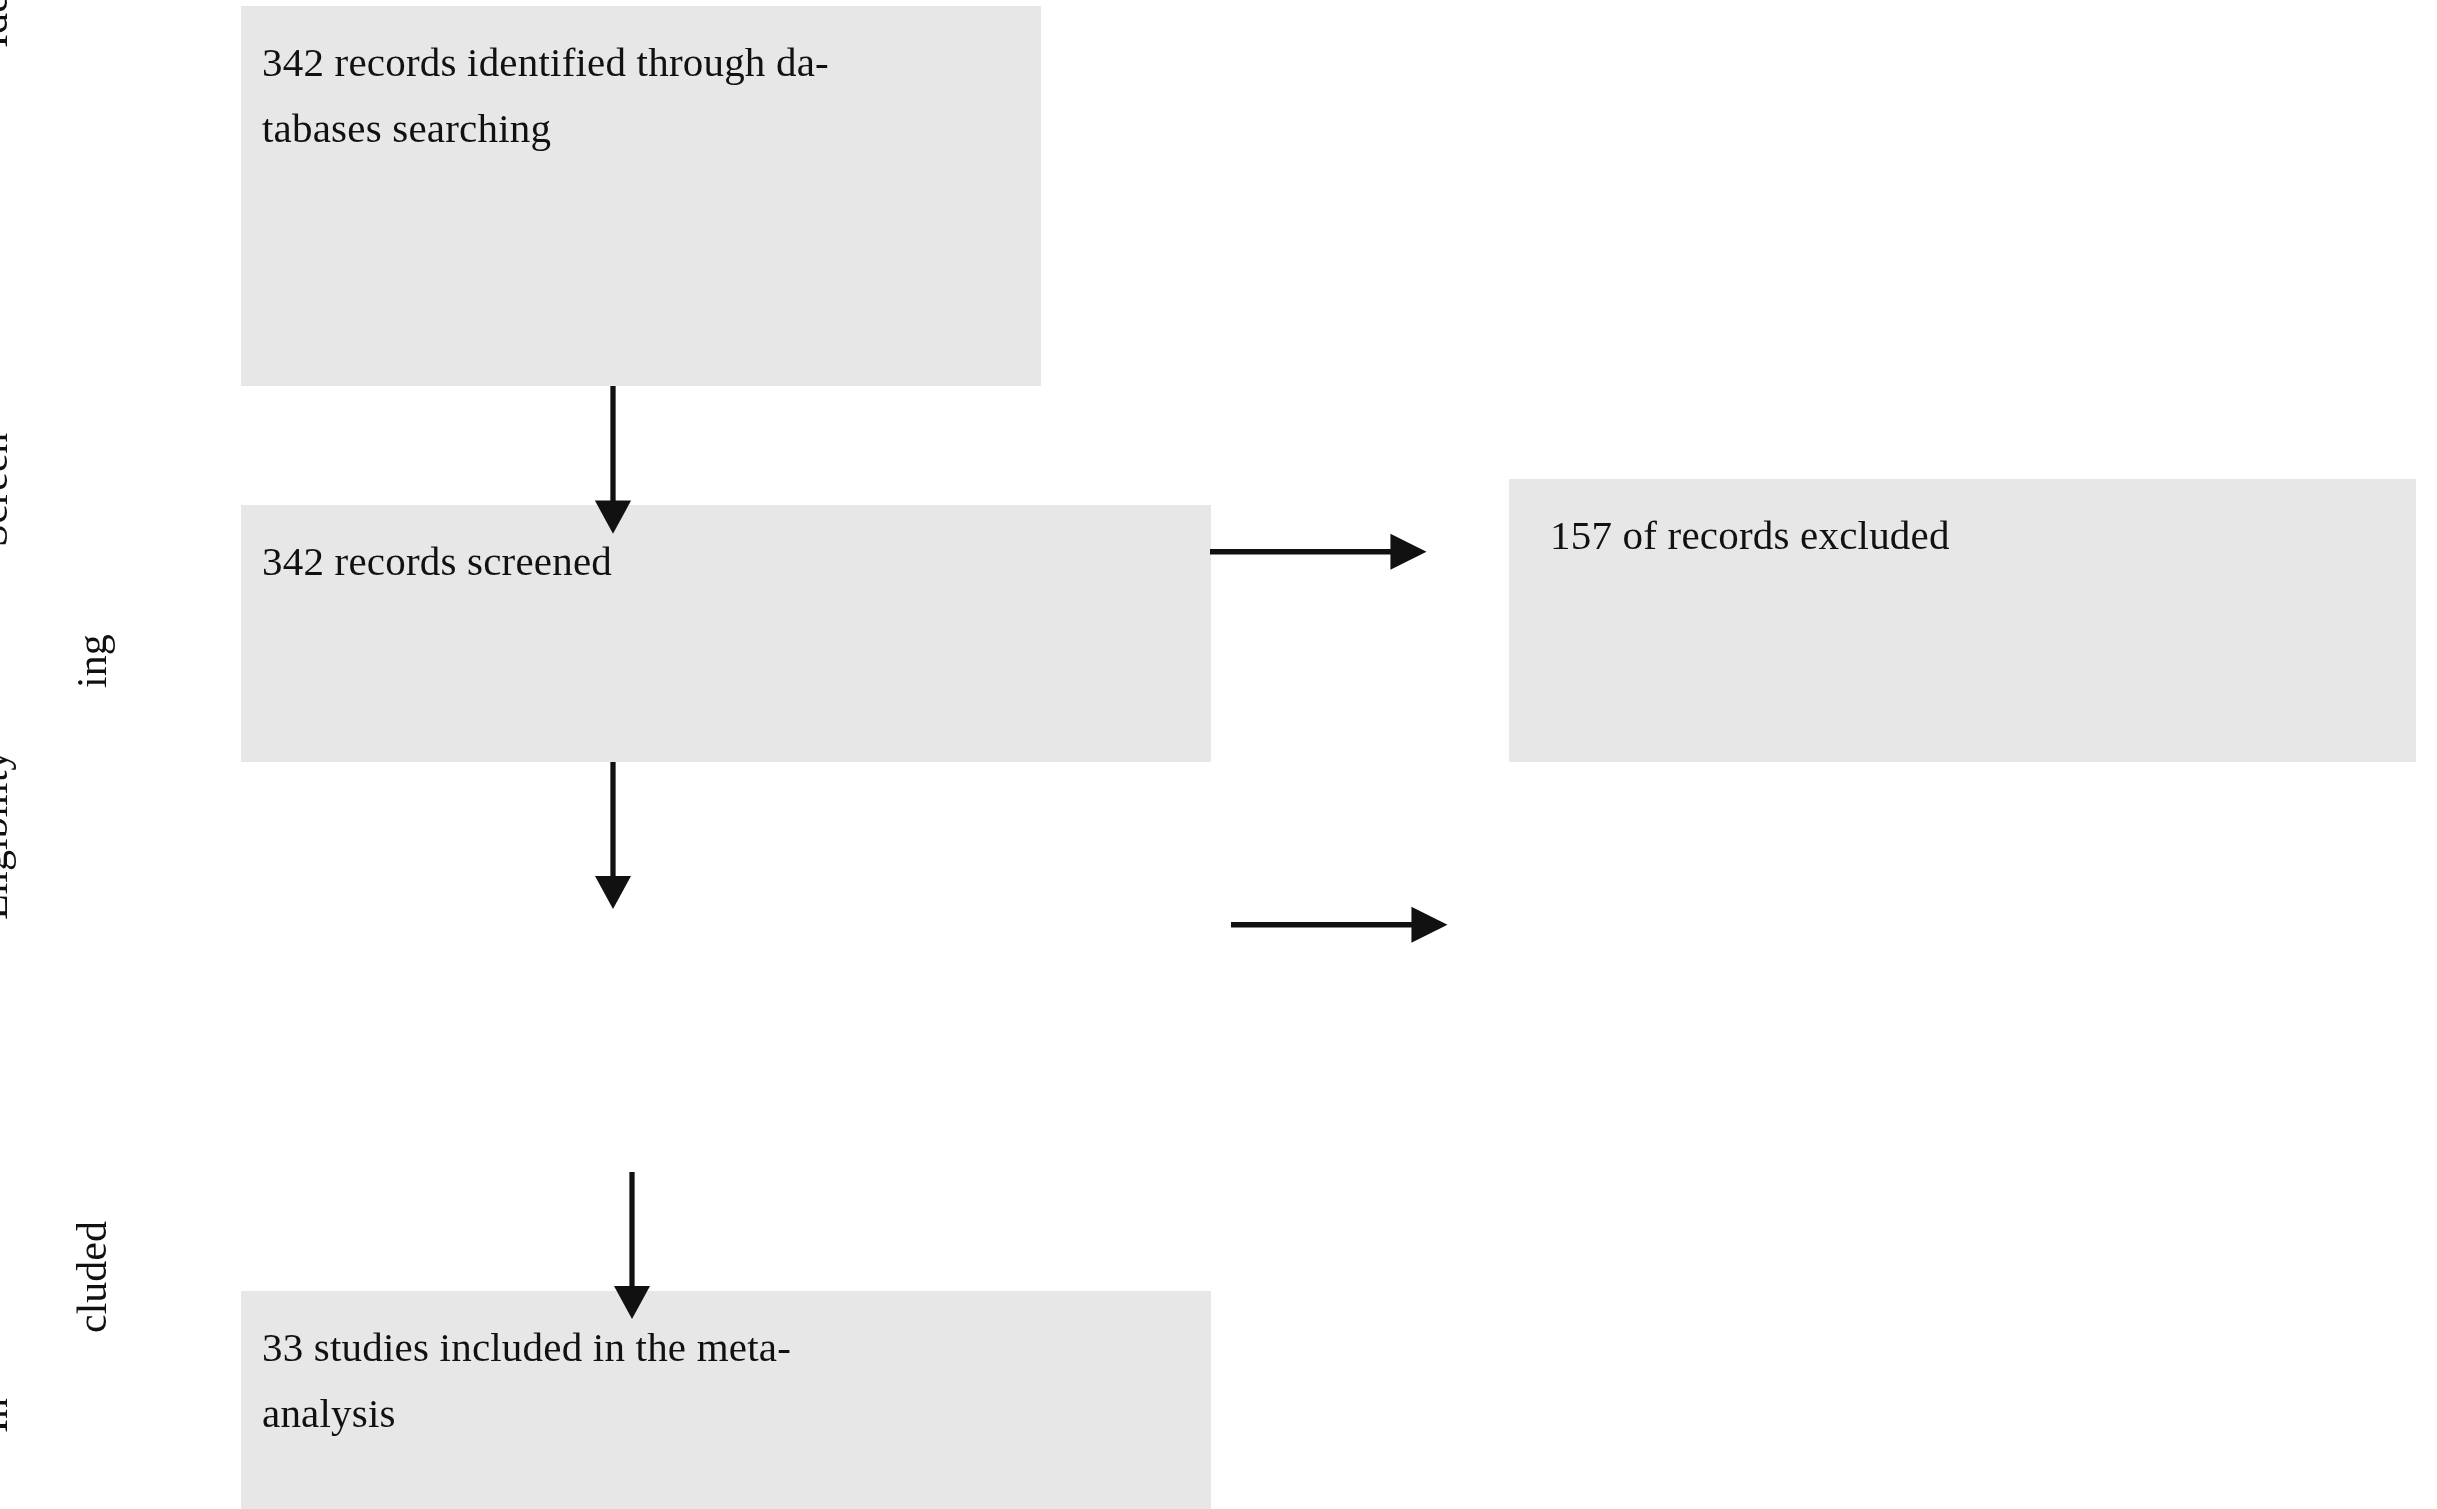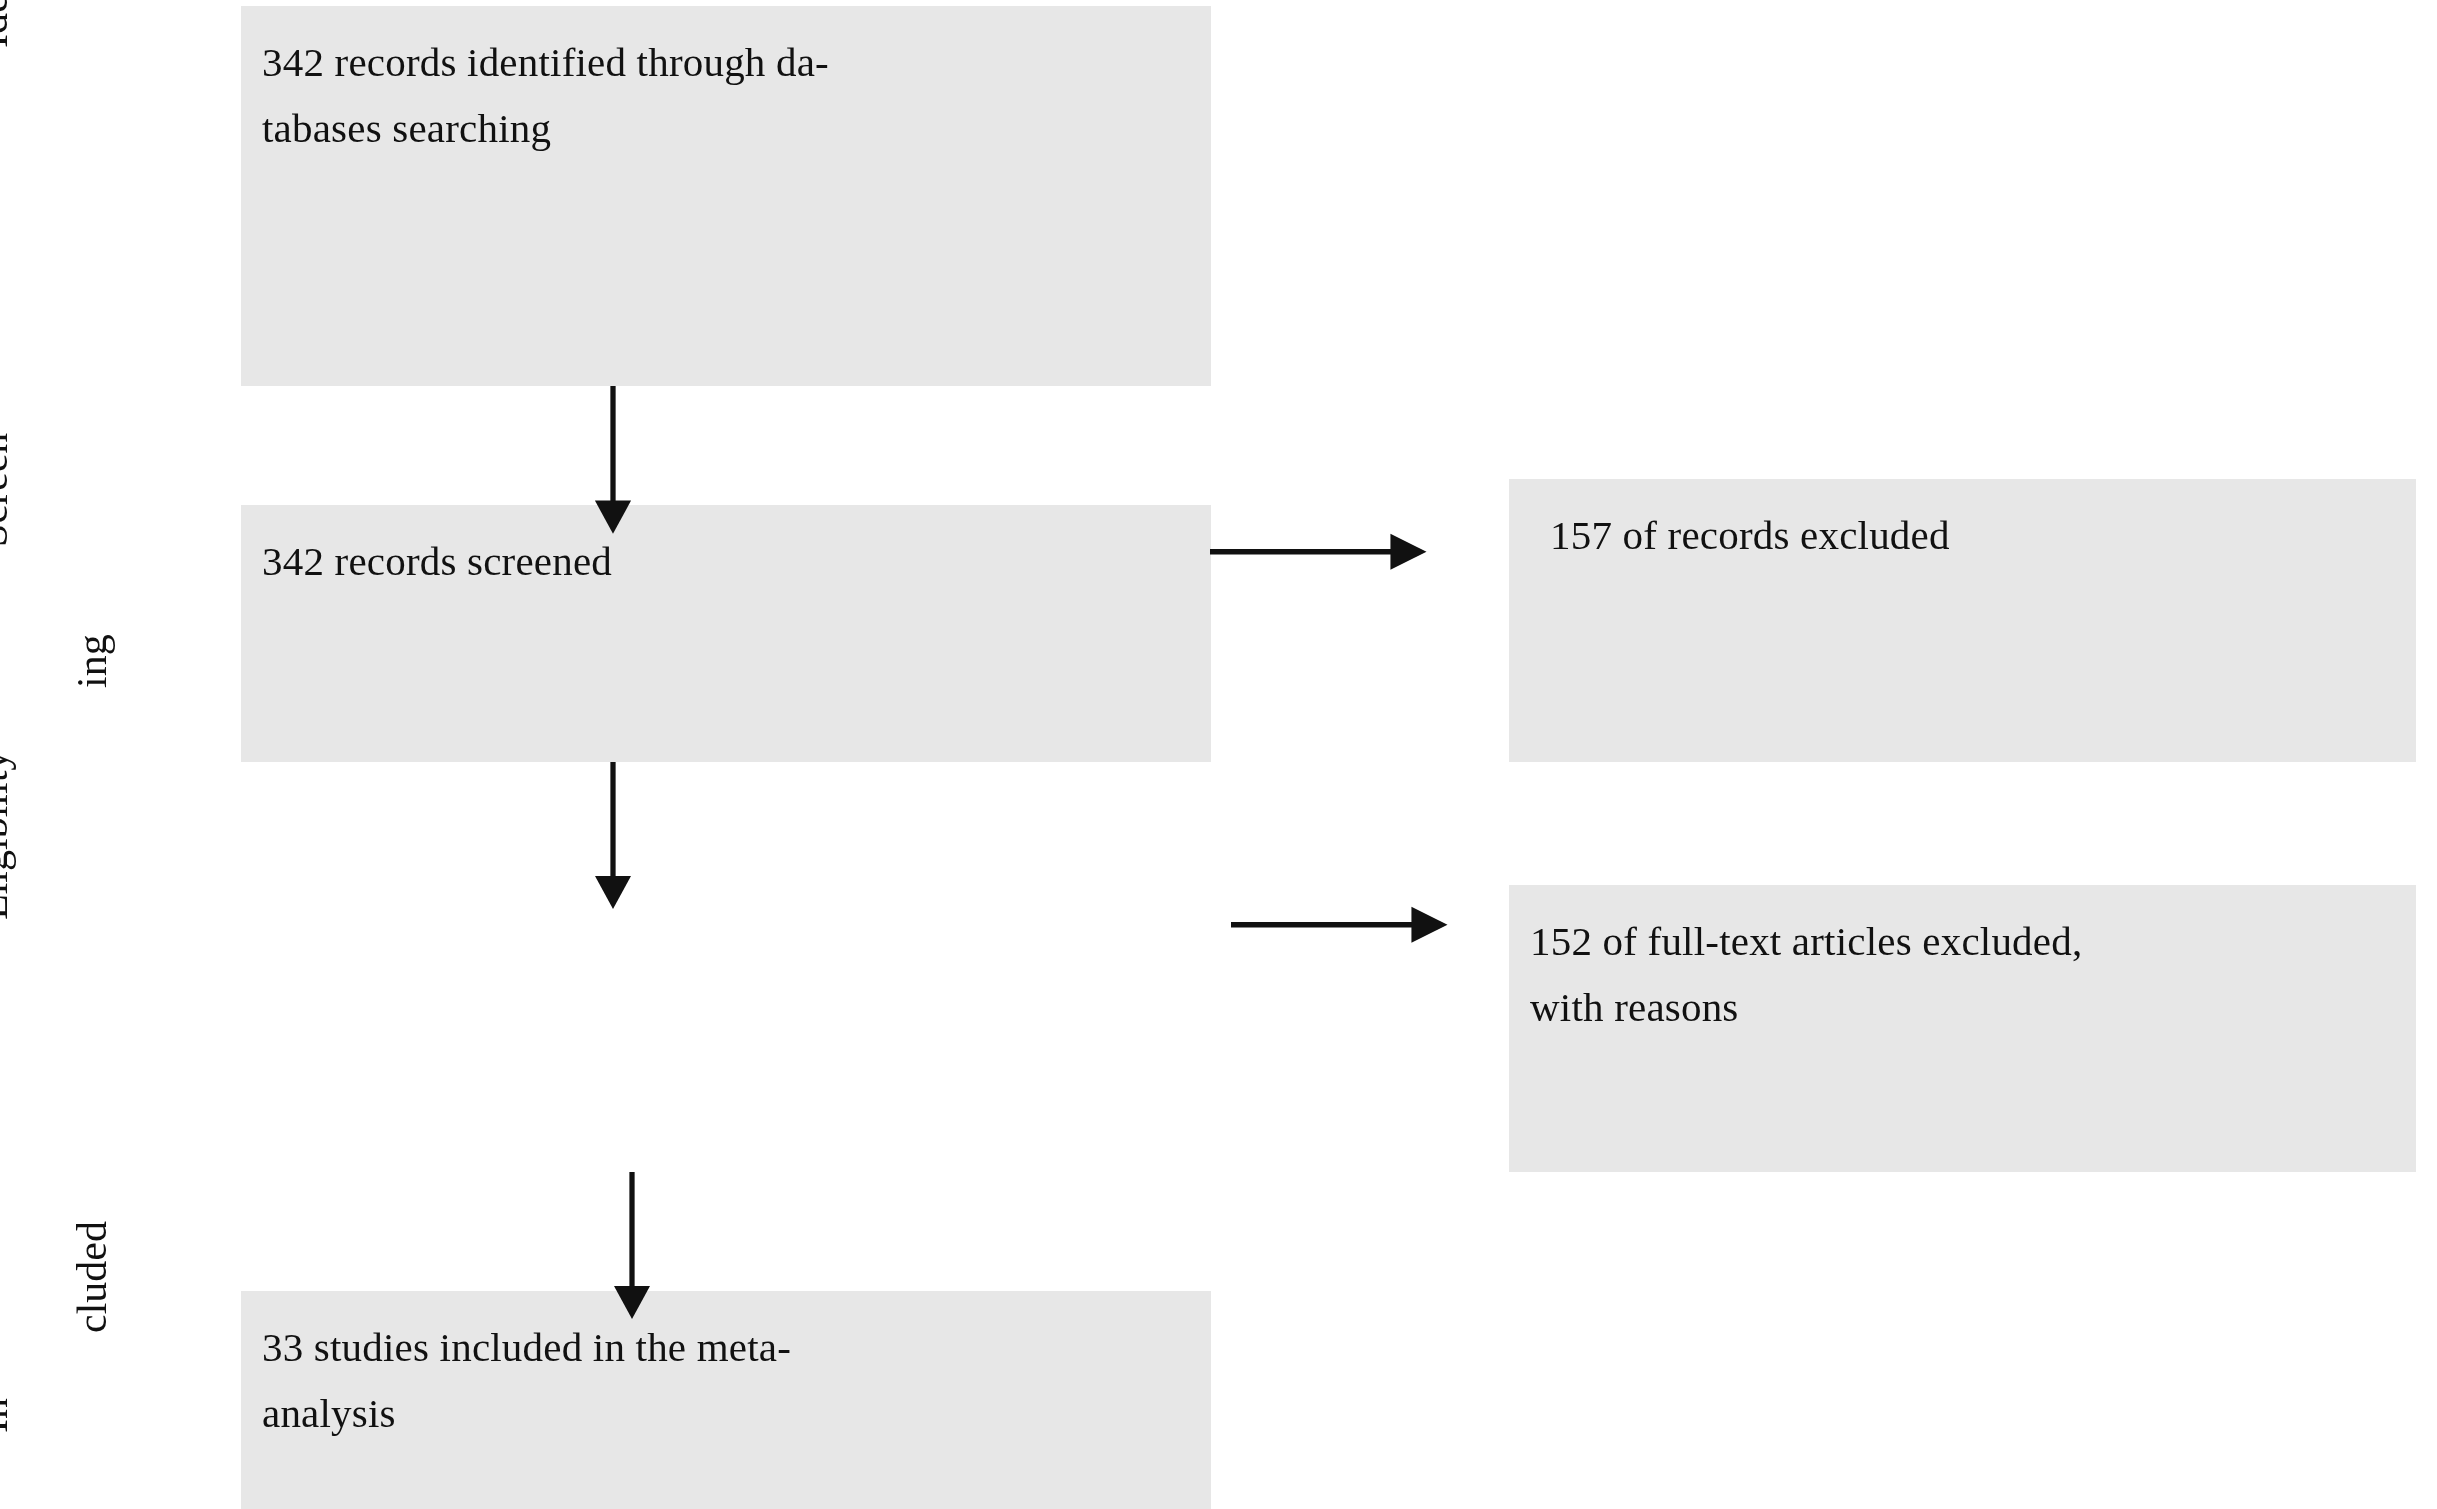--- a/index.html
+++ b/index.html
@@ -31,21 +31,21 @@
     letter-spacing: 0.2px;
     color: #111111;
     white-space: pre-line;
   }
   .flowbox .btext.justified {
     text-align: justify;
     text-align-last: left;
   }
 
   
-  #box-identified      { left: 241px; top: 6px;    width: 970px; height: 380px; }
+  #box-identified      { left: 241px; top: 6px;    width: 800px; height: 380px; }
   #box-screened        { left: 241px; top: 505px;  width: 970px; height: 257px; }
   #box-fulltext        { left: 241px; top: 882px; width: 970px; height: 290px; }
   #box-included        { left: 241px; top: 1291px; width: 970px; height: 218px; }
   #box-excluded-screen { left: 1509px; top: 479px;  width: 907px; height: 283px; padding-left: 41px; }
   #box-excluded-full   { left: 1509px; top: 885px; width: 907px; height: 287px; }
 
   
   .stagelabel {
     position: absolute;
     font-size: 42px;
@@ -102,24 +102,20 @@
 
   <div class="flowbox" id="box-included">
     <div class="btext justified">33 studies included in the meta-
 analysis</div>
   </div>
 
   <div class="flowbox" id="box-excluded-screen">
     <div class="btext">157 of records excluded</div>
   </div>
 
-  <div class="flowbox" id="box-excluded-full">
-    <div class="btext">152 of full-text articles excluded,
-with reasons</div>
-  </div>
 
   <svg class="arrow" id="arrow-ident-to-screen" viewBox="0 0 90 195" width="68" height="147">
     <line x1="45" y1="0" x2="45" y2="158" stroke="#111111" stroke-width="7"></line>
     <polygon points="21,152 69,152 45,196" fill="#111111"></polygon>
   </svg>
 
   <svg class="arrow" id="arrow-screen-to-full" viewBox="0 0 90 196" width="68" height="147">
     <line x1="45" y1="0" x2="45" y2="158" stroke="#111111" stroke-width="7"></line>
     <polygon points="21,152 69,152 45,196" fill="#111111"></polygon>
   </svg>

